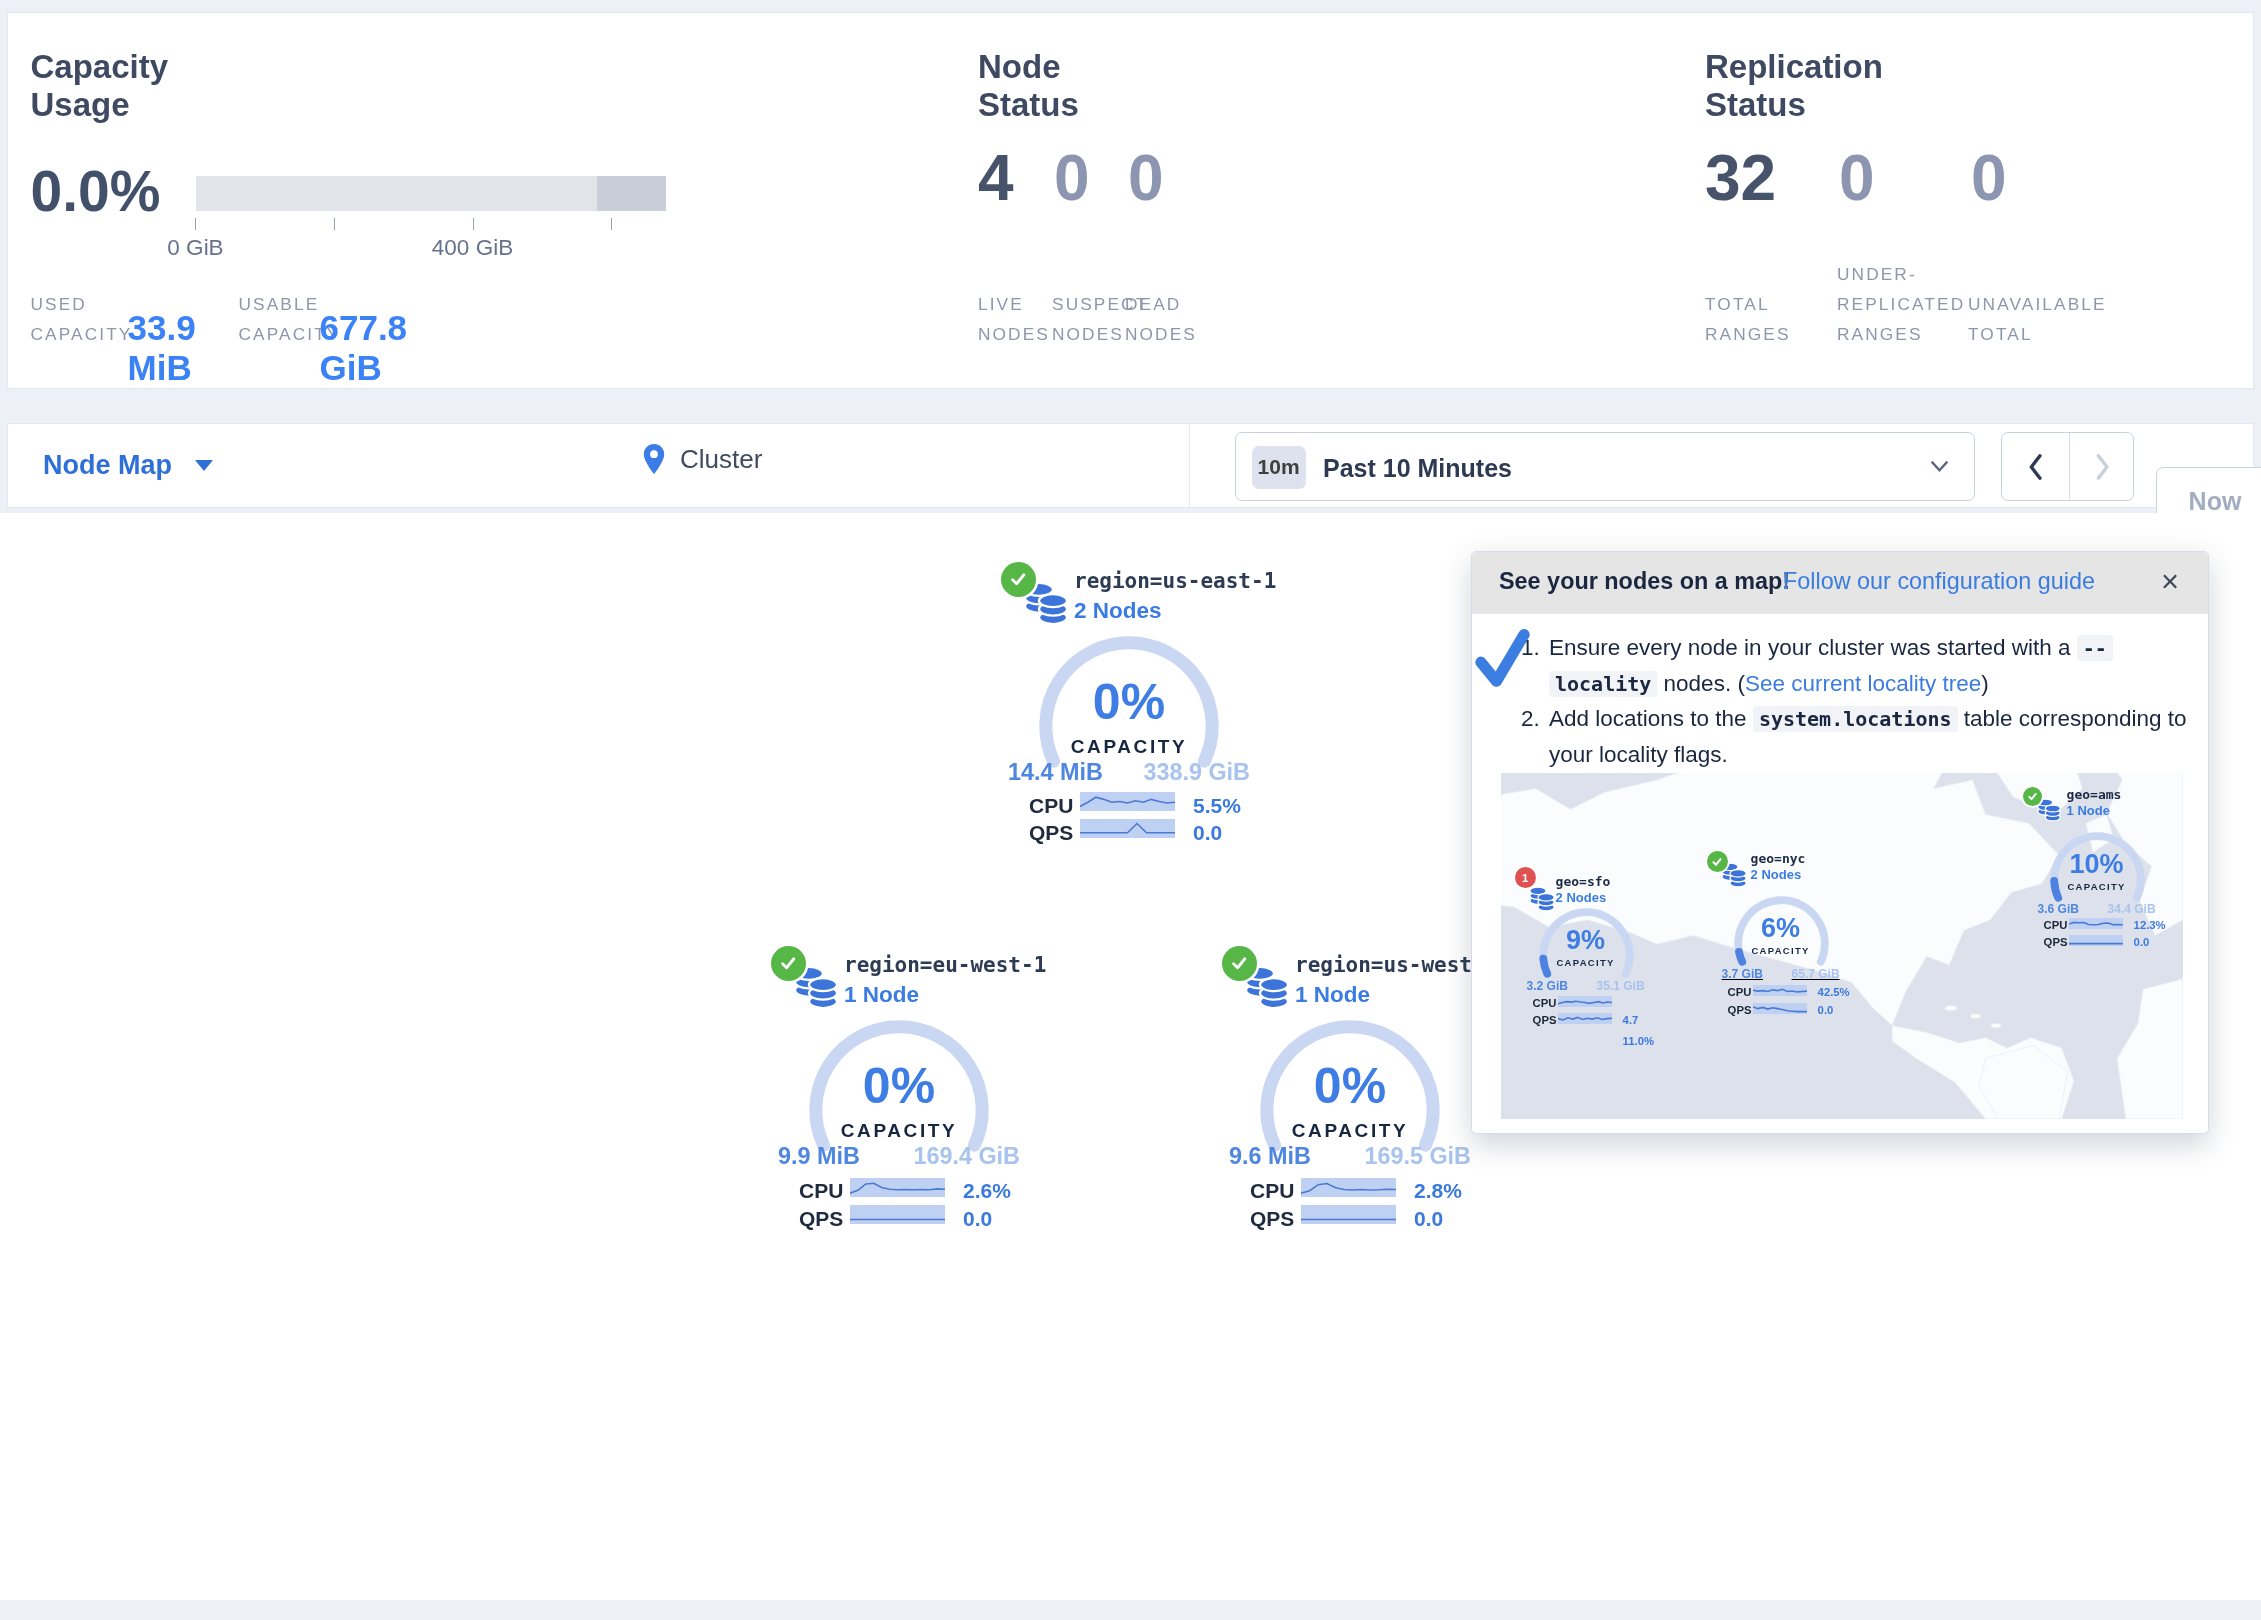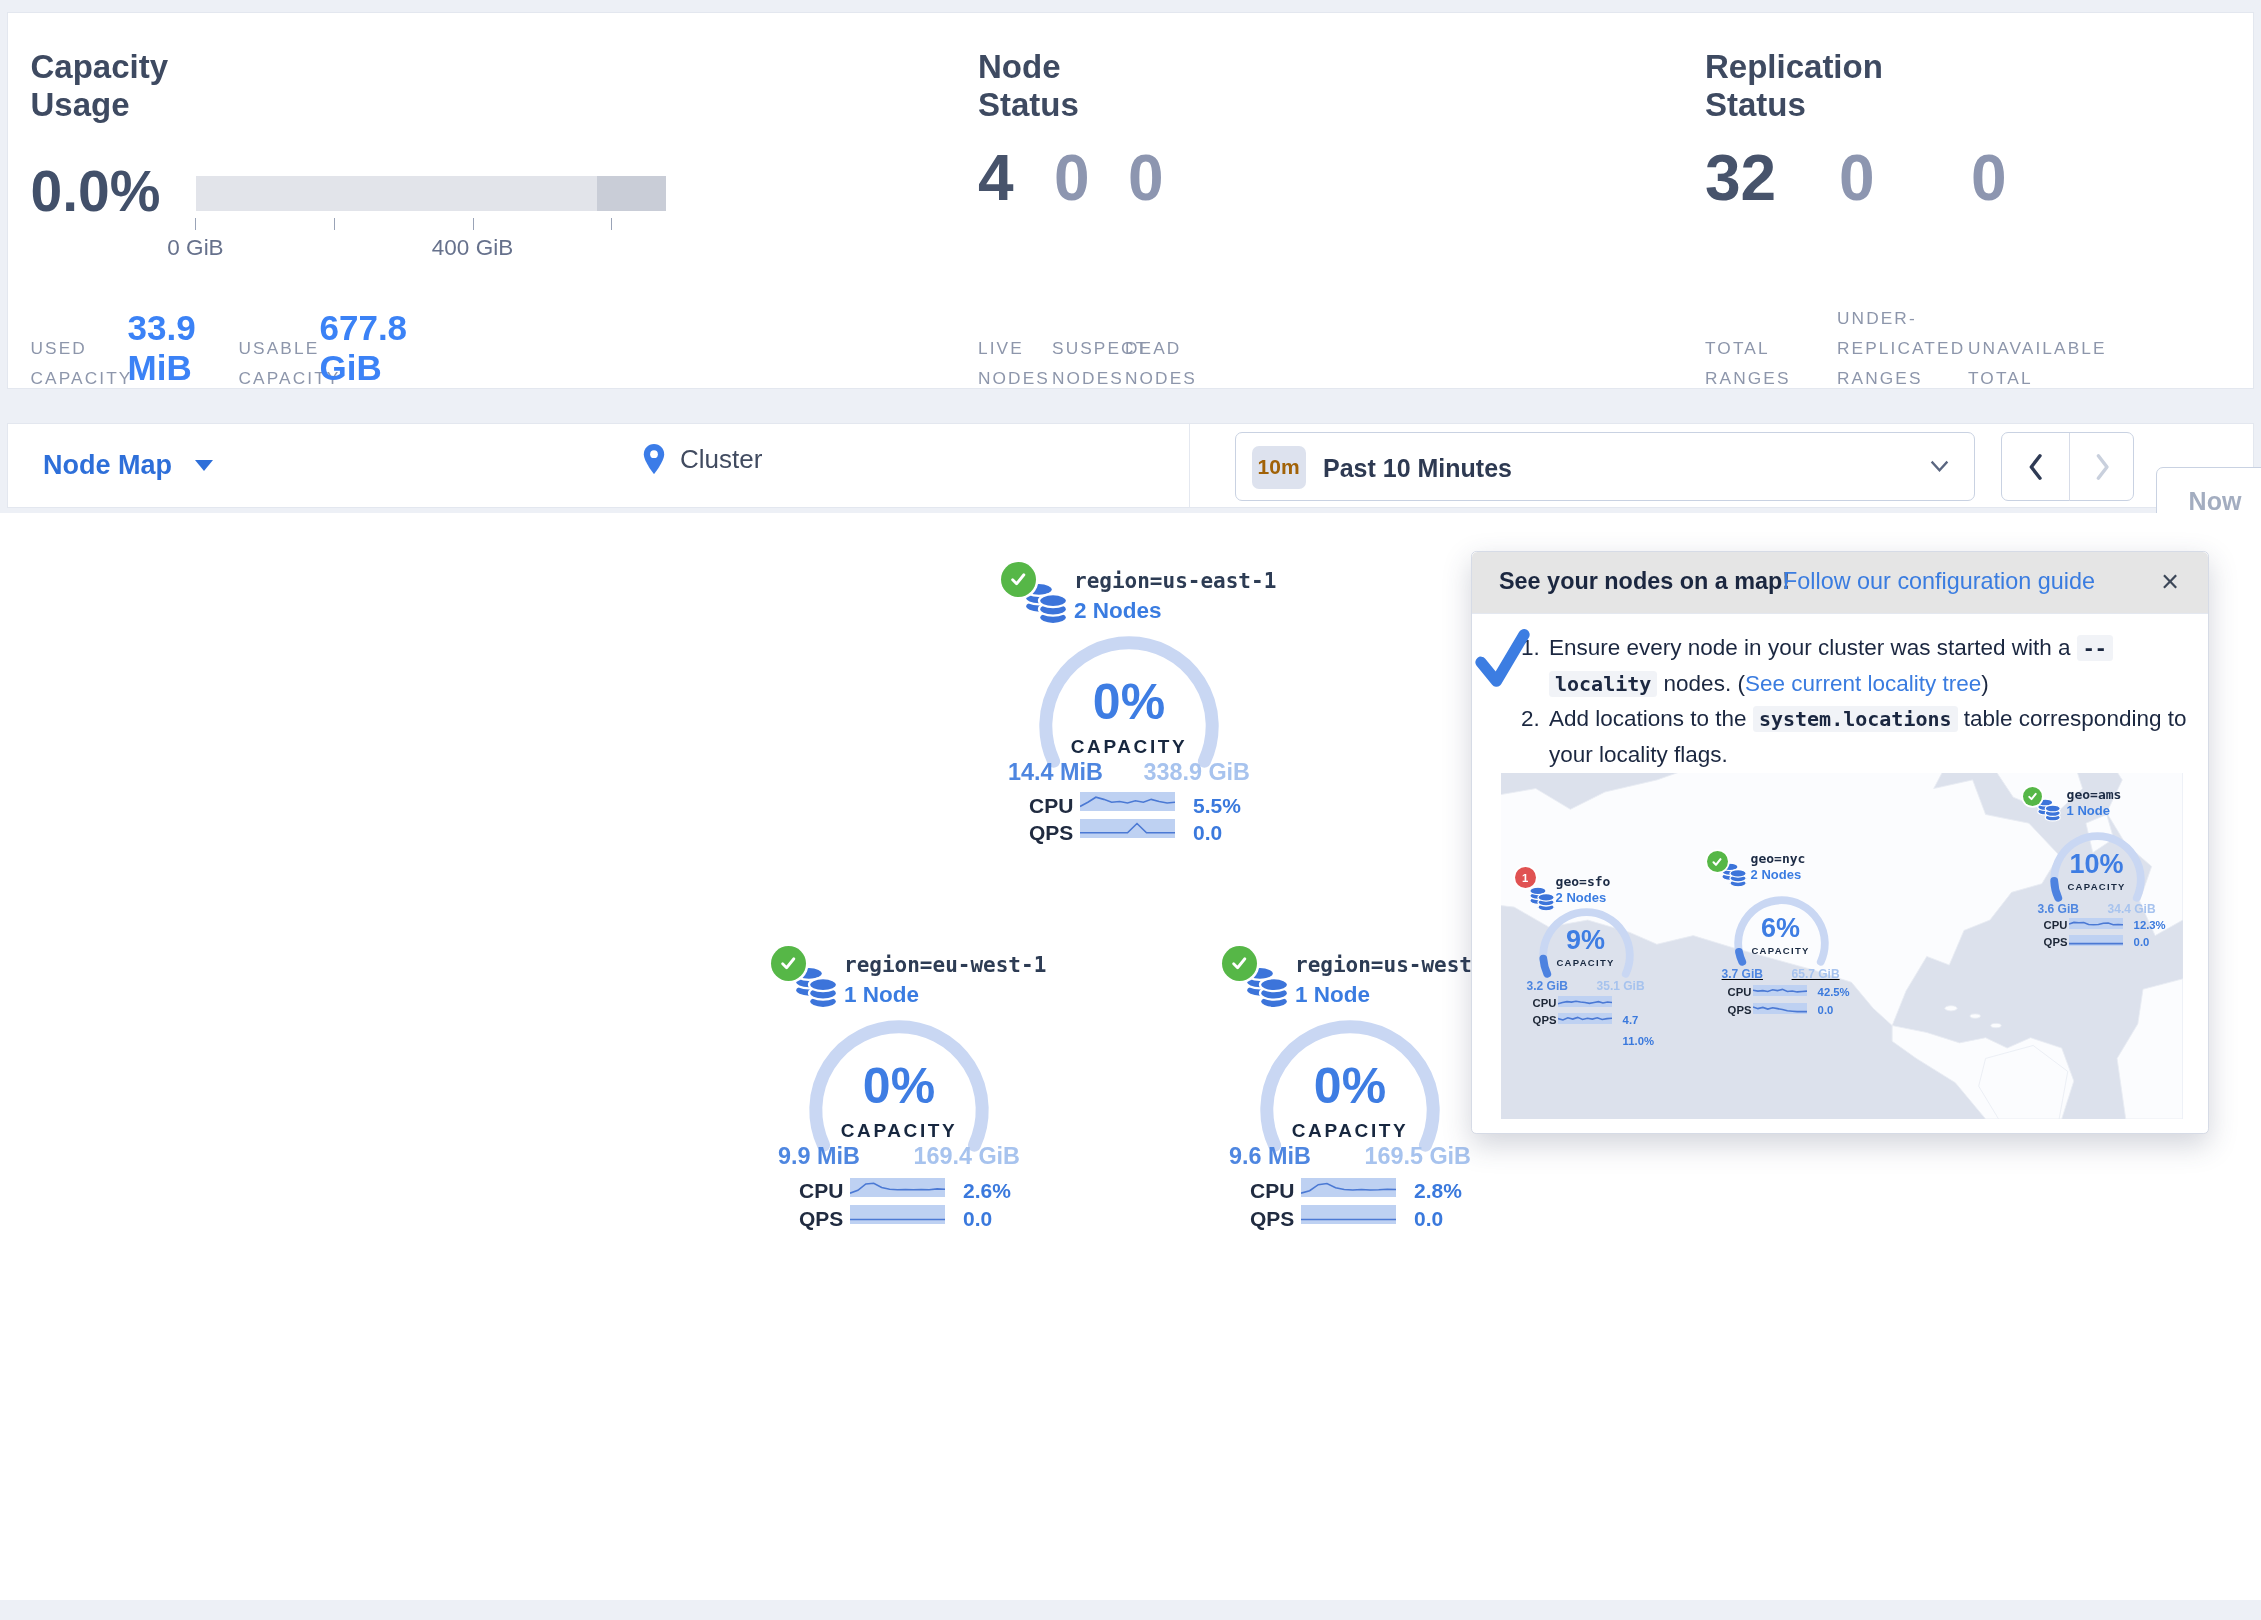--- a/index.html
+++ b/index.html
@@ -4,31 +4,31 @@
 <title>Cluster Node Map</title>
 <style>
   * { margin:0; padding:0; box-sizing:border-box; }
   html,body { width:2261px; height:1621px; }
   body { position:relative; background:#edf0f6; font-family:"Liberation Sans",sans-serif; overflow:hidden; }
   .abs { position:absolute; }
   .panel { position:absolute; background:#fff; border:0.9px solid #e3e7ef; }
   .t-title { font-size:33px; font-weight:bold; color:#3e4a61; }
   .bignum { font-size:64px; line-height:66px; font-weight:bold; color:#47536b; }
   .bignum.dim { color:#8d96b0; }
-  .ulabel { font-size:17.3px; letter-spacing:2.1px; color:#8d96ab; line-height:30px;margin-top:44px; }
+  .ulabel { font-size:17.3px; letter-spacing:2.1px; color:#8d96ab; line-height:30px; }
   .statval { font-size:35px; font-weight:bold; color:#3b82f6; }
   .tick { width:1.7px; height:12px; background:#99a3b7; position:absolute; }
   .ticklbl { position:absolute; font-size:22.5px; color:#66718c; text-align:center; }
   
   .tb-link { font-size:27px; font-weight:bold; color:#2e6fd9; }
   .caret-down { width:0; height:0; border-left:9.5px solid transparent; border-right:9.5px solid transparent; border-top:11.3px solid #2e6fd9; }
   .crumb { font-size:26px; color:#414b60; }
   .vdiv { width:0.9px; background:#e4e8f0; }
   .timebox { position:absolute; border:0.9px solid #c9d2e2; border-radius:7px; background:#fff; }
-  .timebadge { position:absolute; background:#dde2ee; border-radius:7px; font-size:21px; font-weight:bold; color:#a16207; display:flex; align-items:center; justify-content:center; }
+  .timebadge { position:absolute; background:#dde2ee; border-radius:7px; font-size:21px; font-weight:bold; color:#404040; display:flex; align-items:center; justify-content:center; }
   .timelabel { font-size:25px; font-weight:bold; color:#2e3a52; }
   .nowbtn { position:absolute; border:0.9px solid #c9d2e2; border-radius:7px; font-size:25px; font-weight:bold; color:#a3adc0; display:flex; align-items:center; justify-content:center; background:#fff; }
   
   .r-origin { position:absolute; width:0; height:0; }
   .r-title { font-family:"DejaVu Sans Mono",monospace; font-size:21px; font-weight:bold; color:#2d3c54; line-height:28px; white-space:nowrap; }
   .r-nodes { font-size:22.5px; font-weight:bold; color:#3a7ce1; line-height:31px; }
   .r-pct { position:absolute; font-size:50px; font-weight:bold; color:#3e7de3; text-align:center; line-height:52px; }
   .r-cap { position:absolute; font-size:19px; font-weight:bold; color:#17273f; letter-spacing:2.6px; text-align:center; }
   .r-vals { position:absolute; display:flex; justify-content:space-between; font-size:23.4px; font-weight:bold; }
   .r-used { color:#4e86e0; } .r-usable { color:#a7c3ee; }

